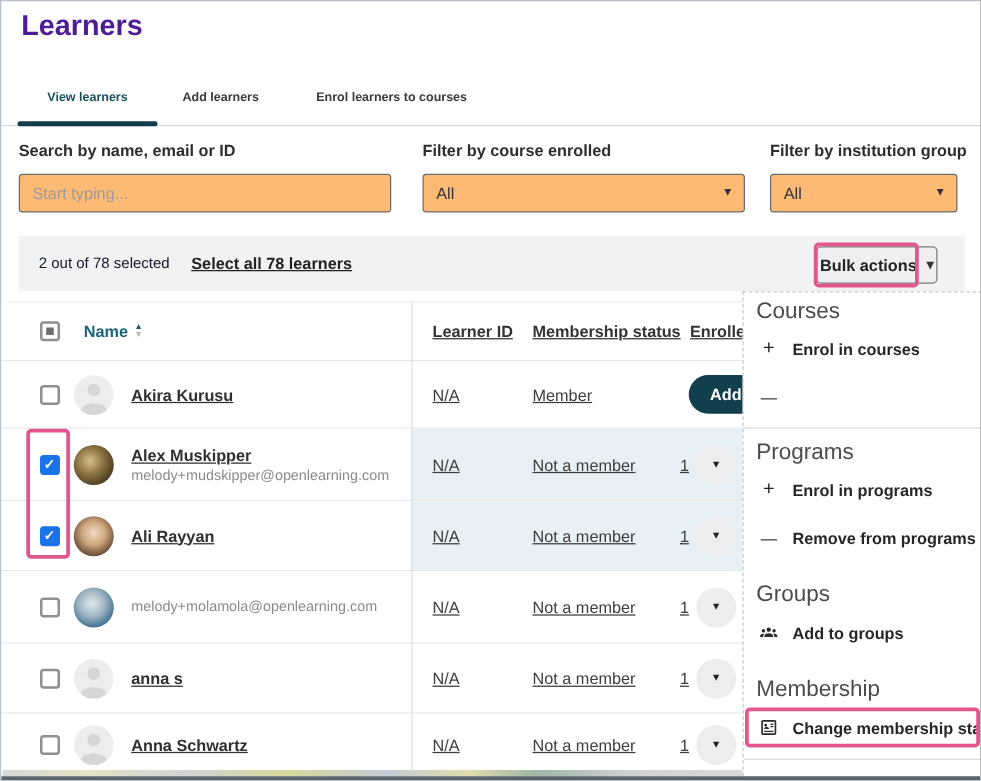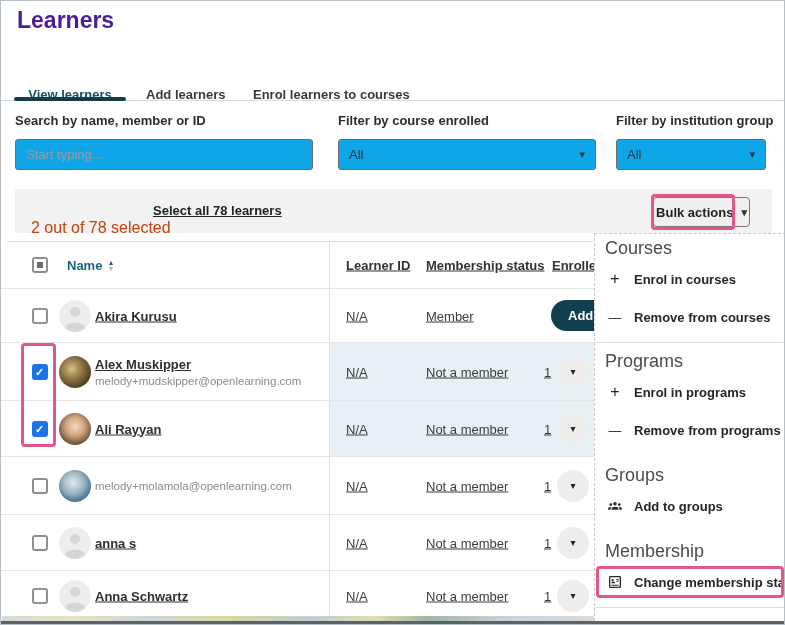--- a/index.html
+++ b/index.html
@@ -6,40 +6,40 @@
   html,body { width:785px; height:625px; }
   body { font-family:"Liberation Sans", sans-serif; background:#fff; }
   .page { position:relative; width:785px; height:625px; background:#fff;
           border:1px solid #b5c0c9; overflow:hidden; }
 
   
   .title { position:absolute; left:16px; top:6px; font-size:23px; font-weight:700; color:#4c1d95; }
 
   
   .tabbar { position:absolute; left:0; top:60px; width:785px; height:40px; border-bottom:1px solid #dcdcdc; }
-  .tab { position:absolute; top:16px; height:36px; line-height:36px; font-size:13px; font-weight:600; color:#3a3a3a; cursor:pointer; }
+  .tab { position:absolute; top:0; height:36px; line-height:36px; font-size:10px; font-weight:600; color:#3a3a3a; cursor:pointer; }
   .tab.active { color:#17505f; font-weight:700; }
   .tab-underline { position:absolute; left:13px; bottom:-1px; width:112px; height:4px; background:#123c4c; border-radius:2px; }
   .tab.t0 { left:13px; width:112px; text-align:center; }
   .tab.t1 { left:145px; }
   .tab.t2 { left:252px; }
 
   
   .flabel { position:absolute; top:112px; font-size:13px; font-weight:700; color:#2d2d2d; }
-  .fbox   { position:absolute; top:138px; height:31px; border:1px solid #6b6b6b; border-radius:3px; background:#0ea5e9; }
+  .fbox   { position:absolute; top:138px; height:31px; border:1px solid #6b6b6b; border-radius:3px; background:#fdba74; }
   .search-input { left:14px; width:298px; padding:0 10px; font-size:13px; color:#333; font-family:"Liberation Sans",sans-serif; outline:none; }
   .search-input::placeholder { color:#9b9b9b; }
   .select { display:flex; align-items:center; justify-content:space-between; padding:0 10px; font-size:13px; color:#333; cursor:pointer; }
   .sel-course { left:337px; width:258px; }
   .sel-inst   { left:615px; width:150px; }
   .caret { font-size:11px; color:#333; line-height:1; }
 
   
   .selbar { position:absolute; left:14px; top:188px; width:757px; height:44px; background:#f2f2f2; }
-  .sel-count { position:absolute; left:16px; top:30px; font-size:16px; color:#c2410c; }
+  .sel-count { position:absolute; left:16px; top:14px; font-size:12px; color:#0f172a; }
   .sel-all { position:absolute; left:138px; top:14px; font-size:13px; font-weight:600; color:#222;
              text-decoration:underline; cursor:pointer; }
   .bulk-btn { position:absolute; left:638px; top:8px; width:97px; height:30px; background:#efefef;
               border:1px solid #7a7a7a; border-radius:4px; display:flex; align-items:center;
               justify-content:center; gap:8px; font-size:13px; font-weight:600; color:#222; cursor:pointer;
               font-family:"Liberation Sans",sans-serif; }
 
   
   .table { position:absolute; left:0; top:240px; width:785px; border-top:1px solid #ddd;border-radius:10px; }
   .vdivider { position:absolute; left:328px; top:240px; height:379px; width:1px; background:#e0e0e0; z-index:2; }
@@ -57,21 +57,21 @@
   .sorticons .up { font-size:7px; color:#2b5666; }
   .sorticons .down { font-size:7px; color:#b5b5b5; }
   .hcell { position:absolute; top:50%; transform:translateY(-50%); font-size:13px; font-weight:700; color:#333; white-space:nowrap;text-decoration:underline; }
   .h-id { left:345px; } .h-mem { left:425px; } .h-enr { left:551px; }
 
   .avatar { position:absolute; left:58px; top:50%; margin-top:-16px; width:32px; height:32px; border-radius:50%; overflow:hidden; }
   .av-alex { background:radial-gradient(circle at 40% 40%, #d8c089 0%, #8a7342 40%, #4a3c1e 75%, #26200f 100%); }
   .av-ali  { background:radial-gradient(circle at 50% 42%, #f0dcc4 0%, #d0a67f 38%, #7a5c42 68%, #32291f 100%); }
   .av-aloe { background:radial-gradient(circle at 45% 40%, #e2e9ec 0%, #9fb6c2 40%, #3f6f94 75%, #1d4a6b 100%); }
 
-  .namecell { position:absolute; left:94px; top:50%; transform:translateY(-50%); display:flex; flex-direction:column; gap:3px; }
+  .namecell { position:absolute; left:104px; top:50%; transform:translateY(-50%); display:flex; flex-direction:column; gap:3px; }
   .namelink { font-size:13px; font-weight:600; color:#2f2f2f; text-decoration:underline; cursor:pointer; white-space:nowrap; }
   .email { font-size:11.5px; color:#8b8b8b; white-space:nowrap; }
 
   .cell { position:absolute; top:50%; transform:translateY(-50%); font-size:13px; color:#3d3d3d; white-space:nowrap; z-index:1;text-decoration:underline; }
   .c-id { left:345px; } .c-mem { left:425px; } .c-count { left:543px; }
   .caret-circle { position:absolute; left:556px; top:50%; margin-top:-16px; width:32px; height:32px; border-radius:50%;
                   background:#ededed; display:flex; align-items:center; justify-content:center; cursor:pointer; z-index:1; }
   .caret-circle .caret { font-size:10px; color:#222; }
   .add-pill { position:absolute; left:550px; top:50%; margin-top:-16px; width:86px; height:31px; border-radius:16px;
               background:#123f4e; color:#fff; font-size:13px; font-weight:600; display:flex; align-items:center;
@@ -109,21 +109,21 @@
 
   <div class="title">Learners</div>
 
   <div class="tabbar">
     <div class="tab t0 active">View learners</div>
     <div class="tab-underline"></div>
     <div class="tab t2">Enrol learners to courses</div>
     <div class="tab t1">Add learners</div>
   </div>
 
-  <div class="flabel" style="left:14px">Search by name, member or ID</div>
+  <div class="flabel" style="left:14px">Search by name, email or ID</div>
   <input class="fbox search-input" placeholder="Start typing..." style="">
 
   <div class="flabel" style="left:337px">Filter by course enrolled</div>
   <div class="fbox select sel-course">
     <span>All</span>
     <span class="caret">▾</span>
   </div>
 
   <div class="flabel" style="left:615px">Filter by institution group</div>
   <div class="fbox select sel-inst">
@@ -266,21 +266,20 @@
   <div class="vdivider"></div>
 
   <div class="menu">
     <div class="menu-header">Courses</div>
     <div class="menu-item">
       <span class="mi">+</span>
       <span>Enrol in courses</span>
     </div>
     <div class="menu-item">
       <span class="mi minus">—</span>
-      <span>Remove from courses</span>
     </div>
     <div class="menu-divider"></div>
     <div class="menu-header">Programs</div>
     <div class="menu-item">
       <span class="mi">+</span>
       <span>Enrol in programs</span>
     </div>
     <div class="menu-item">
       <span class="mi minus">—</span>
       <span>Remove from programs</span>

